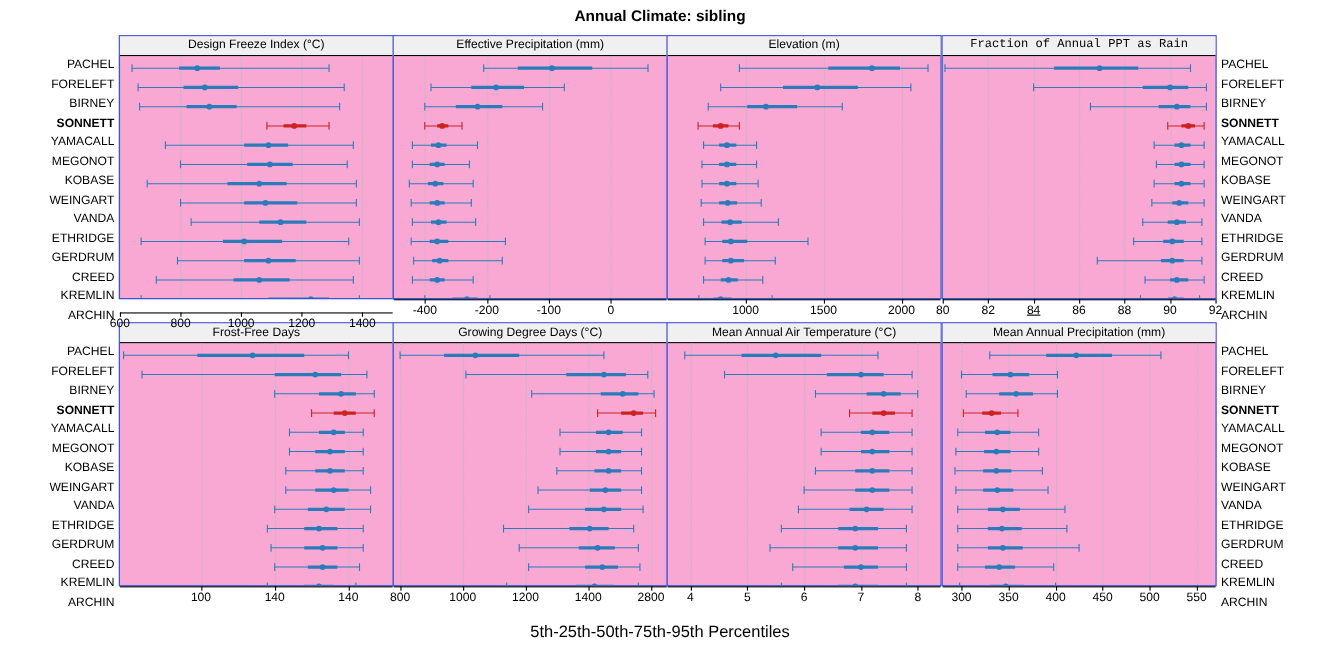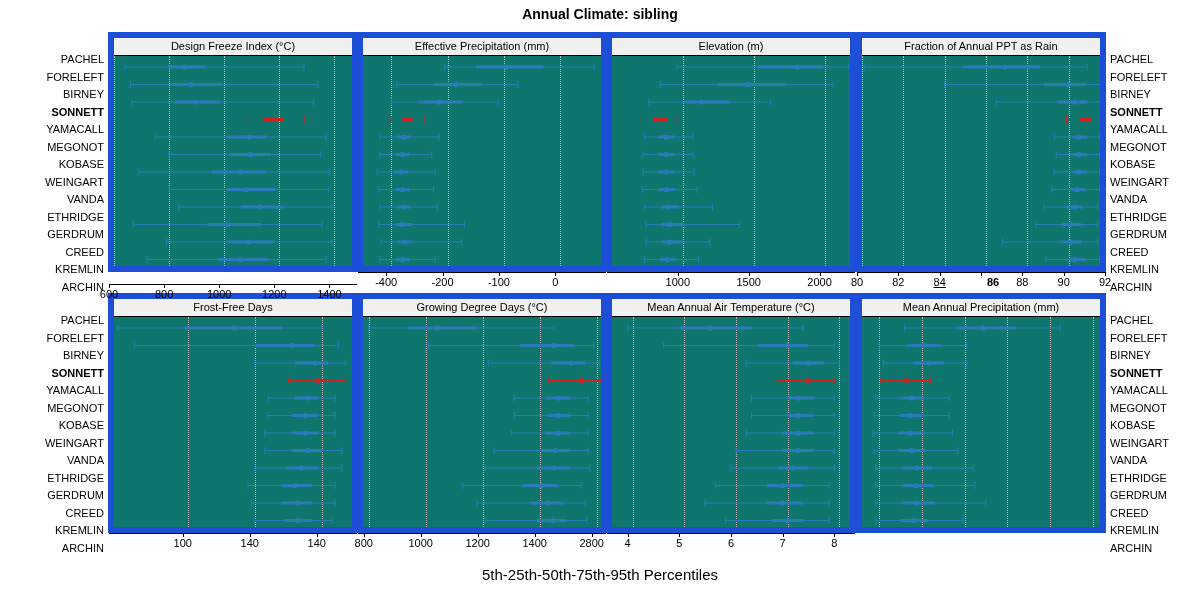--- a/index.html
+++ b/index.html
@@ -6,21 +6,21 @@
   body{width:1200px;height:600px;background:#ffffff;font-family:"Liberation Sans",sans-serif;color:#000;overflow:hidden;}
   .page{position:relative;width:1200px;height:600px;}
   .title{position:absolute;top:6px;left:0;width:1200px;text-align:center;font-size:14px;font-weight:bold;}
   .footer{position:absolute;top:566px;left:0;width:1200px;text-align:center;font-size:15px;}
   .labcol{position:absolute;font-size:11px;}
   .labcol div{height:17.5px;line-height:17.5px;white-space:nowrap;}
   .labcol.left div{text-align:right;}
   .labcol.right div{text-align:left;}
   .labcol div.hl{font-weight:bold;}
 
-  .panel{position:absolute;box-sizing:border-box;border:6px solid #1d4ed8;background:#0f766e;}
+  .panel{position:absolute;box-sizing:border-box;border:1px solid #1d4ed8;background:#f9a8d4;}
   .panel .hdr{height:18px;box-sizing:border-box;border-bottom:1px solid #000;background:#f0f0f0;font-size:11px;text-align:center;line-height:17px;}
   .plot{position:absolute;left:0;right:0;top:18px;bottom:0;overflow:hidden;}
   .grid{position:absolute;top:0;bottom:0;width:0;border-left:1px dotted #b9b9b9;}
   .axis{position:absolute;height:22px;font-size:11px;}
   .axis .tk{position:absolute;top:0;width:0;height:4px;border-left:1px solid #000;}
   .axis .tl{position:absolute;top:4px;transform:translateX(-50%);white-space:nowrap;}
   .axis .ax{position:absolute;left:0;right:0;top:0;height:0;border-top:1px solid #000;}
 
   svg{position:absolute;left:0;top:0;overflow:visible;}
 </style>
@@ -419,21 +419,21 @@
             <g>
               <line x1="28.34285714285714" x2="79.36" y1="238.5" y2="238.5" stroke="#2b7bba" stroke-width="1"></line>
               <line x1="28.34285714285714" x2="28.34285714285714" y1="235" y2="242" stroke="#2b7bba" stroke-width="1"></line>
               <line x1="79.36" x2="79.36" y1="235" y2="242" stroke="#2b7bba" stroke-width="1"></line>
               <line x1="42.51428571428571" x2="59.519999999999996" y1="238.5" y2="238.5" stroke="#2b7bba" stroke-width="3"></line>
               <circle cx="49.6" cy="238.5" r="2.6" fill="#2b7bba"></circle>
             </g>
           </svg>
         </div>
       </div>
-      <div class="panel" style="left: 856px; top: 32px; width: 250px; height: 240px;">
+      <div class="panel" style="left: 856px; top: 32px; width: 250px; height: 240px; font-family: Liberation Mono, monospace;">
         <div class="hdr">Fraction of Annual PPT as Rain</div>
         <div class="plot">
           <div class="grid" style="left: 0px;"></div>
           <div class="grid" style="left: 41.3333px;"></div>
           <div class="grid" style="left: 82.6667px;"></div>
           <div class="grid" style="left: 124px;"></div>
           <div class="grid" style="left: 165.333px;"></div>
           <div class="grid" style="left: 206.667px;"></div>
           <svg width="248" height="221">
             <g>
@@ -1013,21 +1013,21 @@
     </div>
     <div class="axis" style="left: 857px; top: 272px; width: 248px;">
       <div class="ax"></div>
       <div class="tk" style="left: 0px;"></div>
       <div class="tl" style="left: 0px;">80</div>
       <div class="tk" style="left: 41.3333px;"></div>
       <div class="tl" style="left: 41.3333px;">82</div>
       <div class="tk" style="left: 82.6667px;"></div>
       <div class="tl" style="left: 82.6667px; text-decoration: underline;">84</div>
       <div class="tk" style="left: 124px;"></div>
-      <div class="tl" style="left: 136px; font-weight: bold;">86</div>
+      <div class="tl" style="left: 124px;">86</div>
       <div class="tk" style="left: 165.333px;"></div>
       <div class="tl" style="left: 165.333px;">88</div>
       <div class="tk" style="left: 206.667px;"></div>
       <div class="tl" style="left: 206.667px;">90</div>
       <div class="tk" style="left: 248px;"></div>
       <div class="tl" style="left: 248px;">92</div>
     </div>
     <div class="axis" style="left: 109px; top: 533px; width: 248px;">
       <div class="ax"></div>
       <div class="tk" style="left: 73.7297px;"></div>
@@ -1056,13 +1056,28 @@
       <div class="tl" style="left: 20.6667px;">4</div>
       <div class="tk" style="left: 72.3333px;"></div>
       <div class="tl" style="left: 72.3333px;">5</div>
       <div class="tk" style="left: 124px;"></div>
       <div class="tl" style="left: 124px;">6</div>
       <div class="tk" style="left: 175.667px;"></div>
       <div class="tl" style="left: 175.667px;">7</div>
       <div class="tk" style="left: 227.333px;"></div>
       <div class="tl" style="left: 227.333px;">8</div>
     </div>
+    <div class="axis" style="left: 857px; top: 533px; width: 248px;">
+      <div class="ax"></div>
+      <div class="tk" style="left: 17.1034px;"></div>
+      <div class="tl" style="left: 17.1034px;">300</div>
+      <div class="tk" style="left: 59.8621px;"></div>
+      <div class="tl" style="left: 59.8621px;">350</div>
+      <div class="tk" style="left: 102.621px;"></div>
+      <div class="tl" style="left: 102.621px;">400</div>
+      <div class="tk" style="left: 145.379px;"></div>
+      <div class="tl" style="left: 145.379px;">450</div>
+      <div class="tk" style="left: 188.138px;"></div>
+      <div class="tl" style="left: 188.138px;">500</div>
+      <div class="tk" style="left: 230.897px;"></div>
+      <div class="tl" style="left: 230.897px;">550</div>
+    </div>
   </div>
 
 </body></html>

